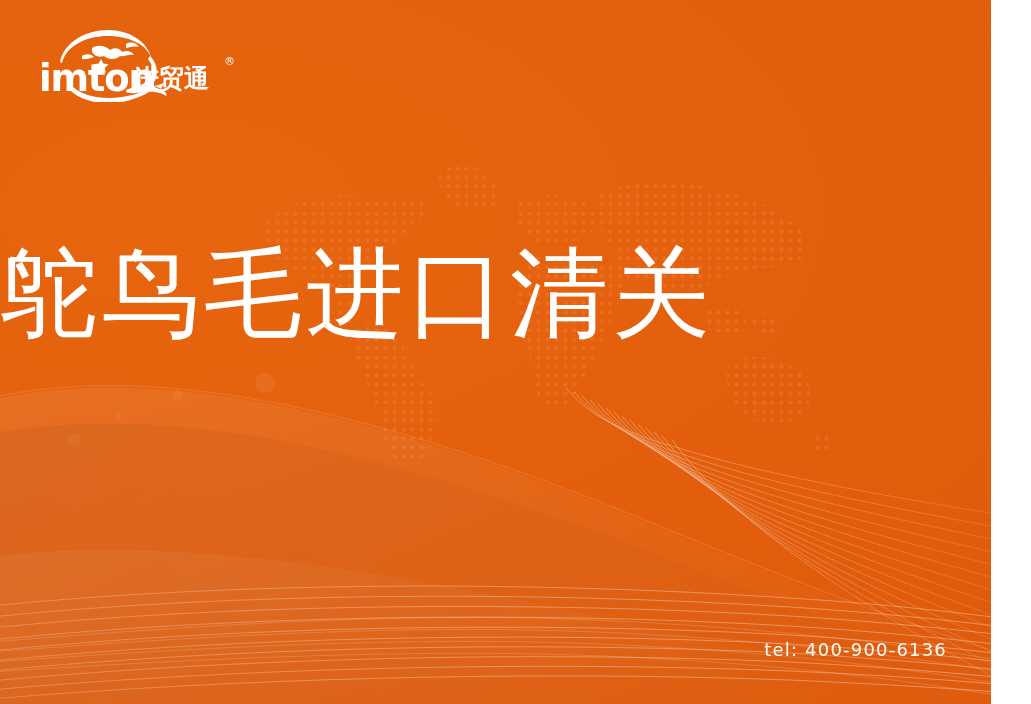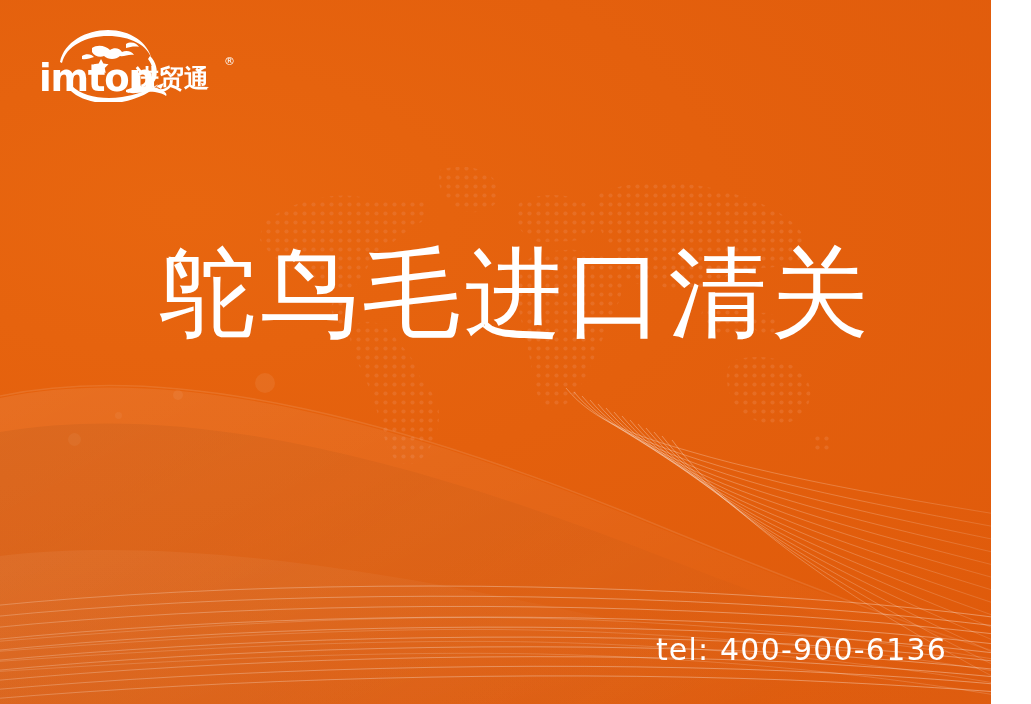--- a/index.html
+++ b/index.html
@@ -101,40 +101,39 @@
     color: #ffffff;
     font-family: "DejaVu Sans", sans-serif;
   }
 
   
   .headline {
     position: absolute;
     left: 0;
     top: 228px;
     width: 1031px;
-    text-align: center;
     color: #ffffff;
   }
   .headline .hl-line {
     display: block;
     font-size: 98px;
     line-height: 133px;
     font-weight: 300;
     letter-spacing: 4px;
     white-space: nowrap;
     font-family: "DejaVu Sans", "Liberation Sans", sans-serif;
     text-rendering: geometricPrecision;
   }
 
   
   .tel {
     position: absolute;
     right: 44px;
     top: 636px;
-    font-size: 30px;
+    font-size: 18px;
     line-height: 28px;
     letter-spacing: 1.2px;
     color: #ffffff;
     font-family: "DejaVu Sans", "Liberation Sans", sans-serif;
     white-space: nowrap;
   }
 </style>
 </head>
 <body>
 

